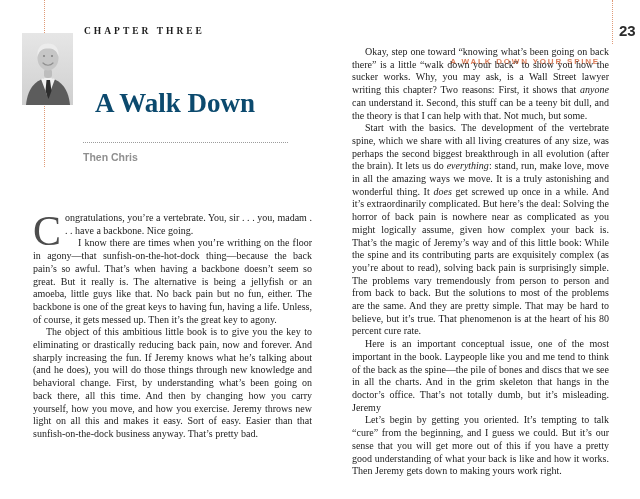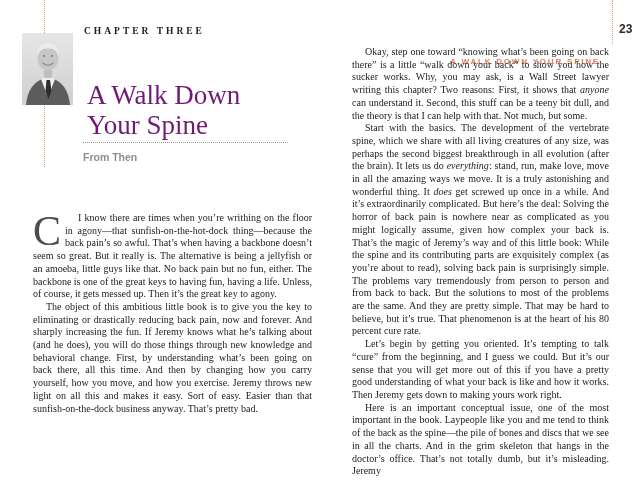--- a/index.html
+++ b/index.html
@@ -22,22 +22,22 @@
   .dotted-rule { position: absolute; left: 83px; top: 142px; width: 205px; border-top: 1px dotted #9c9c9c; }
 
   
   .photo { position: absolute; left: 22px; top: 33px; width: 51px; height: 72px; }
   .photo svg { display: block; }
   .chapter-label {
     position: absolute; left: 84px; top: 26px;
     font-size: 9.5px; font-weight: 700; letter-spacing: 3px; color: #1d1d1d;
   }
   .title {
-    position: absolute; left: 83px; top: 76px; margin: 4px;
-    font-size: 27px; line-height: 30px; font-weight: 400; color: #701a75;
+    position: absolute; left: 83px; top: 76px; margin: 12px;
+    font-size: 27px; line-height: 30px; font-weight: 700; color: #0c4a6e;
   }
   .title span { display: block; }
   .byline {
     position: absolute; left: 83px; top: 151px;
     font-family: "Liberation Sans", sans-serif;
     font-size: 10.5px; font-weight: 700; color: #8f8f8f;
   }
 
   
   .body-text {
@@ -59,21 +59,21 @@
   
   .running-head {
     position: absolute; top: 24px; right: 40px;
     font-family: "Liberation Sans", sans-serif;
     font-size: 8px; font-weight: 700; letter-spacing: 1.8px;
     color: #dc7e5a; white-space: nowrap; margin-top: 33px;
   }
   .folio {
     position: absolute; left: 299px; top: 22px;
     font-family: "Liberation Sans", sans-serif;
-    font-size: 12px; font-weight: 700; color: #2b2b2b;
+    font-size: 15px; font-weight: 700; color: #2b2b2b;
   }
 </style>
 </head>
 <body>
 
 <div class="spread">
 
   <div class="page left">
     <div class="dotted-v left-dotted"></div>
 
@@ -103,40 +103,39 @@
 
         <circle cx="22" cy="23" r="1" fill="#7e7e7e"></circle>
         <circle cx="30" cy="23" r="1" fill="#7e7e7e"></circle>
       </svg>
     </div>
 
     <div class="chapter-label">CHAPTER THREE</div>
 
     <h1 class="title">
       <span>A Walk Down</span>
-      <span>Your Spine</span>
     </h1>
 
     <div class="dotted-rule"></div>
 
-    <div class="byline">From Then</div>
+    <div class="byline">Then Chris</div>
 
     <div class="body-text left-body">
-      <p><span class="dropcap">C</span></p>
+      <p><span class="dropcap">C</span><span>ongratulations, you’re a vertebrate. You, sir . . . you, madam . . . have a backbone. Nice going.</span></p>
       <p class="indent">I know there are times when you’re writhing on the floor in agony—that sunfish-on-the-hot-dock thing—because the back pain’s so awful. That’s when having a backbone doesn’t seem so great. But it really is. The alternative is being a jellyfish or an amoeba, little guys like that. No back pain but no fun, either. The backbone is one of the great keys to having fun, having a life. Unless, of course, it gets messed up. Then it’s the great key to agony.</p>
       <p class="indent">The object of this ambitious little book is to give you the key to eliminating or drastically reducing back pain, now and forever. And sharply increasing the fun. If Jeremy knows what he’s talking about (and he does), you will do those things through new knowledge and behavioral change. First, by understanding what’s been going on back there, all this time. And then by changing how you carry yourself, how you move, and how you exercise. Jeremy throws new light on all this and makes it easy. Sort of easy. Easier than that sunfish-on-the-dock business anyway. That’s pretty bad.</p>
     </div>
   </div>
 
   <div class="page right">
     <div class="running-head">A WALK DOWN YOUR SPINE</div>
     <div class="dotted-v head-dotted"></div>
     <div class="folio">23</div>
 
     <div class="body-text right-body">
       <p class="indent"><span>Okay, step one toward “knowing what’s been going on back there” is a little “walk down your back” to show you how the sucker works. Why, you may ask, is a Wall Street lawyer writing this chapter? Two reasons: First, it shows that </span><i>anyone</i><span> can understand it. Second, this stuff can be a teeny bit dull, and the theory is that I can help with that. Not much, but some.</span></p>
       <p class="indent"><span>Start with the basics. The development of the vertebrate spine, which we share with all living creatures of any size, was perhaps the second biggest breakthrough in all evolution (after the brain). It lets us do </span><i>everything</i><span>: stand, run, make love, move in all the amazing ways we move. It is a truly astonishing and wonderful thing. It </span><i>does</i><span> get screwed up once in a while. And it’s extraordinarily complicated. But here’s the deal: Solving the horror of back pain is nowhere near as complicated as you might logically assume, given how complex your back is. That’s the magic of Jeremy’s way and of this little book: While the spine and its contributing parts are exquisitely complex (as you’re about to read), solving back pain is surprisingly simple. The problems vary tremendously from person to person and from back to back. But the solutions to most of the problems are the same. And they are pretty simple. That may be hard to believe, but it’s true. That phenomenon is at the heart of his 80 percent cure rate.</span></p>
+      <p class="indent"><span>Here is an important conceptual issue, one of the most important in the book. Laypeople like you and me tend to think of the back as the spine—the pile of bones and discs that we see in all the charts. And in the grim skeleton that hangs in the doctor’s office. That’s not totally dumb, but it’s misleading. Jeremy</span></p>
       <p class="indent"><span>Let’s begin by getting you oriented. It’s tempting to talk “cure” from the beginning, and I guess we could. But it’s our sense that you will get more out of this if you have a pretty good understanding of what your back is like and how it works. Then Jeremy gets down to making yours work right.</span></p>
-      <p class="indent"><span>Here is an important conceptual issue, one of the most important in the book. Laypeople like you and me tend to think of the back as the spine—the pile of bones and discs that we see in all the charts. And in the grim skeleton that hangs in the doctor’s office. That’s not totally dumb, but it’s misleading. Jeremy</span></p>
     </div>
   </div>
 
 </div>
 
 </body></html>

